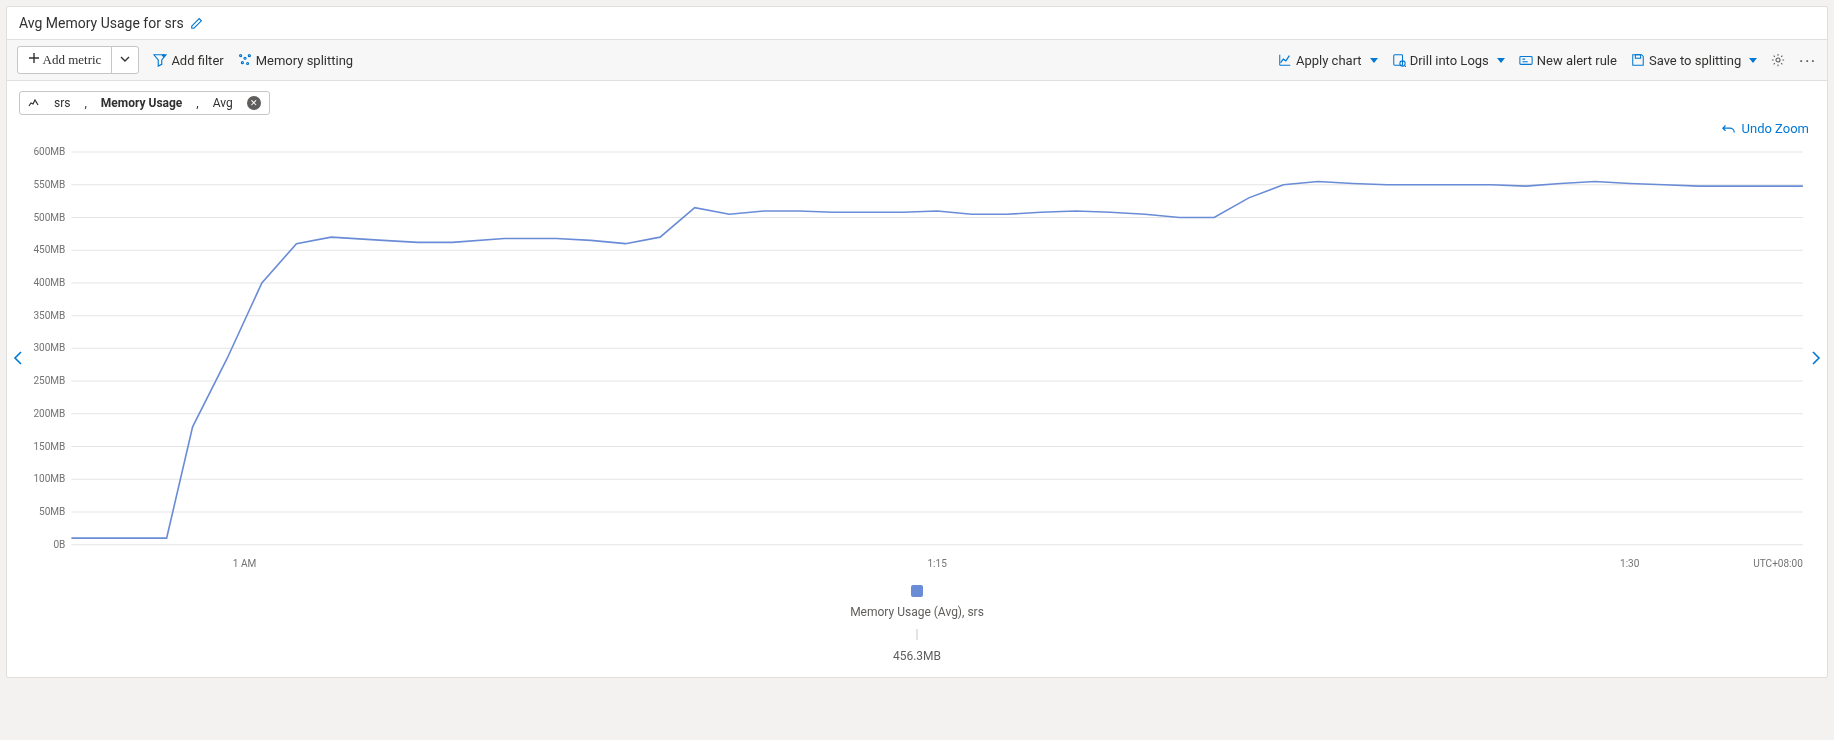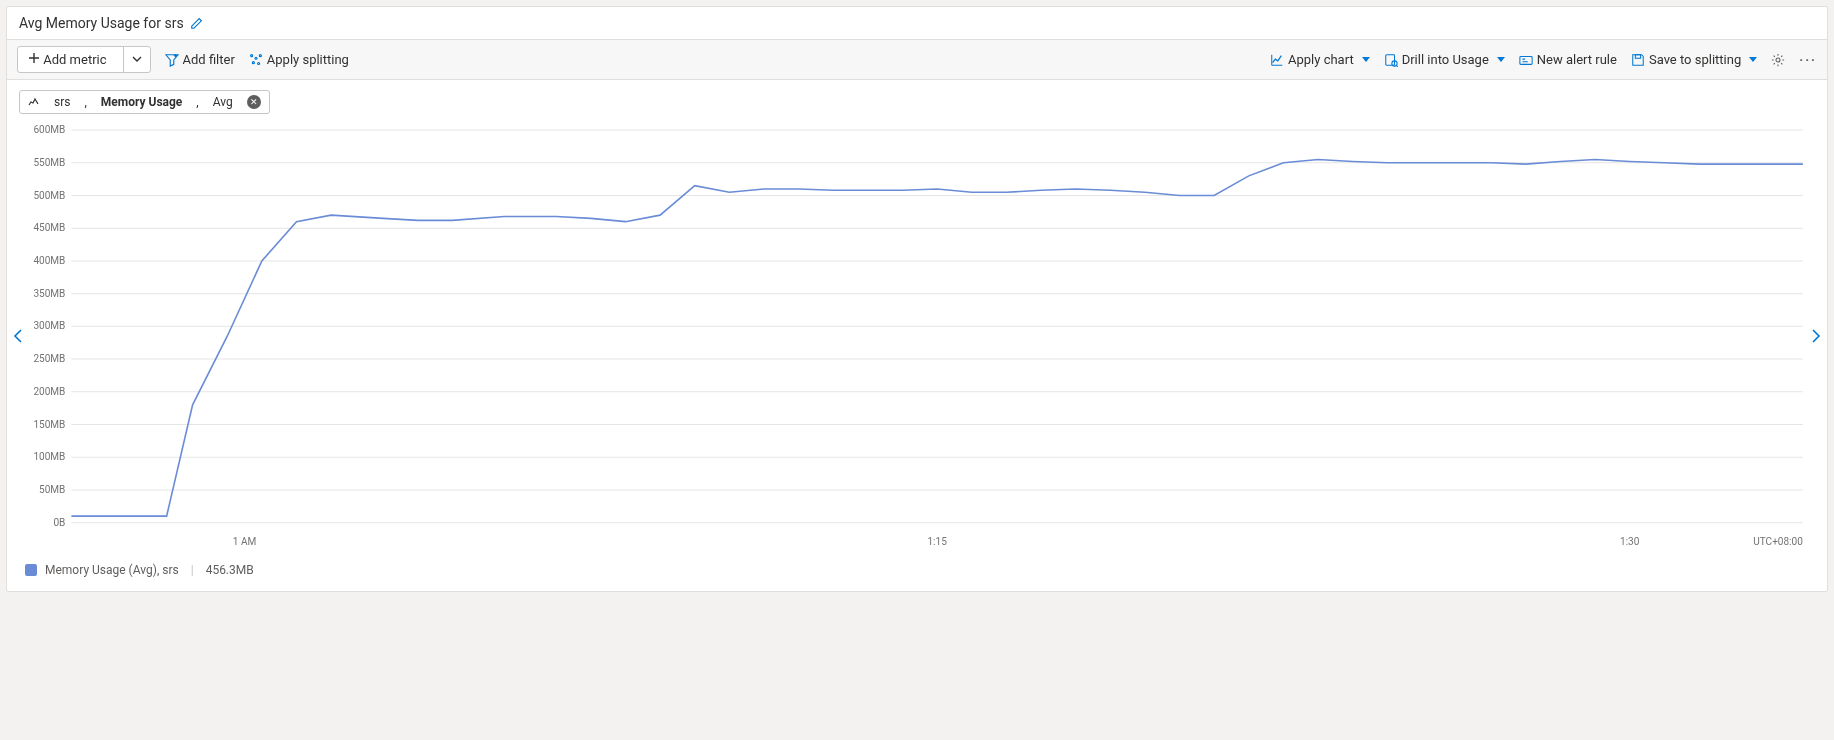--- a/index.html
+++ b/index.html
@@ -39,27 +39,28 @@
     border-bottom:1px solid var(--border);
     display:flex; align-items:center; justify-content:space-between;
     padding:6px 10px;
     gap:10px;
     flex-wrap:wrap;
   }
   .metric-toolbar .left, .metric-toolbar .right {
     display:flex; align-items:center; gap:14px;
   }
   .btn {
-    display:inline-flex; align-items:center; gap:6px;
+    display:inline-flex; align-items:center; 
     background:var(--bg);
     border:1px solid #c8c6c4;
     border-radius:3px;
     padding:5px 10px;
     cursor:pointer;
     font-size:13px;
+    font-family:Liberation Serif, serif;
   }
   .btn-split { padding:0; }
   .btn-split .seg { padding:5px 10px; }
   .btn-split .chev { border-left:1px solid #c8c6c4; padding:5px 8px; }
   .link-btn {
     display:inline-flex; align-items:center; gap:4px;
     background:transparent; border:none; cursor:pointer;
     font-size:13px; color:var(--text);
   }
   .chev-down::after {
@@ -99,21 +100,21 @@
   .nav-arrow.right { right:2px; }
 
   .plot-svg { display:block; width:100%; height:auto; margin-top:6px; }
   .ylabel { font-size:10px; fill:#737373; }
   .xlabel { font-size:10px; fill:#737373; }
   .grid-line { stroke:var(--grid); stroke-width:1; }
   .data-line { stroke:var(--line); stroke-width:1.6; fill:none; }
 
   .legend-row {
     display:flex; align-items:center; gap:8px;
-    padding:10px 18px 14px 18px; font-size:12px; color:var(--muted);
+    padding:10px 18px 14px 18px; font-size:12px; color:var(--muted);flex-direction:column;
   }
   .swatch { width:12px; height:12px; background:var(--line); border-radius:2px; }
   .legend-sep { color:#c8c6c4; margin:0 4px; }
 </style>
 </head>
 <body>
 
 <div class="panel">
 
   <div class="title-row">
@@ -156,42 +157,42 @@
           <svg width="14" height="14" viewBox="0 0 16 16">
               <g stroke="#0078d4" stroke-width="1.3" fill="none">
                 <circle cx="3" cy="3" r="1.2"></circle>
                 <circle cx="8" cy="6" r="1.2"></circle>
                 <circle cx="13" cy="3" r="1.2"></circle>
                 <circle cx="5" cy="11" r="1.2"></circle>
                 <circle cx="11" cy="12" r="1.2"></circle>
               </g>
             </svg>
         </span>
-        <span>Apply splitting</span>
+        <span>Memory splitting</span>
       </span>
     </div>
     <div class="right">
       <span class="link-btn chev-down">
         <span class="icon">
           <svg width="14" height="14" viewBox="0 0 16 16">
               <path d="M2 14V2M2 14h12" stroke="#0078d4" stroke-width="1.2"></path>
               <path d="M3 11l3-4 3 2 4-6" fill="none" stroke="#0078d4" stroke-width="1.4"></path>
             </svg>
         </span>
         <span>Apply chart</span>
       </span>
       <span class="link-btn chev-down">
         <span class="icon">
           <svg width="14" height="14" viewBox="0 0 16 16">
               <rect x="2" y="2" width="10" height="12" rx="1" fill="none" stroke="#0078d4" stroke-width="1.2"></rect>
               <circle cx="12" cy="12" r="3" fill="none" stroke="#0078d4" stroke-width="1.2"></circle>
               <path d="M14 14l2 2" stroke="#0078d4" stroke-width="1.2"></path>
             </svg>
         </span>
-        <span>Drill into Usage</span>
+        <span>Drill into Logs</span>
       </span>
       <span class="link-btn">
         <span class="icon">
           <svg width="14" height="14" viewBox="0 0 16 16">
               <rect x="1" y="4" width="14" height="9" rx="1" fill="none" stroke="#0078d4" stroke-width="1.2"></rect>
               <path d="M4 7h3M4 10h6" stroke="#0078d4" stroke-width="1.2"></path>
             </svg>
         </span>
         <span>New alert rule</span>
       </span>
@@ -228,20 +229,30 @@
       <span>srs</span>
         <span>,</span>
       <b>Memory Usage</b>
         <span>,</span>
       <span>Avg</span>
       <span class="remove"></span>
     </span>
     <span></span>
   </div>
 
+  <div class="undo-row">
+    <span class="undo-link">
+      <span class="icon">
+        <svg width="14" height="14" viewBox="0 0 16 16">
+            <path d="M4 4 1 7l3 3M1 7h8a5 5 0 0 1 5 5" fill="none" stroke="#0078d4" stroke-width="1.4"></path>
+          </svg>
+      </span>
+      <span>Undo Zoom</span>
+    </span>
+  </div>
 
   <div class="chart-wrap">
     <div class="nav-arrow left">
       <svg width="10" height="16" viewBox="0 0 10 16">
           <path d="M8 2 2 8l6 6" fill="none" stroke="#0078d4" stroke-width="1.6"></path>
         </svg>
     </div>
     <div class="nav-arrow right">
       <svg width="10" height="16" viewBox="0 0 10 16">
           <path d="M2 2l6 6-6 6" fill="none" stroke="#0078d4" stroke-width="1.6"></path>

